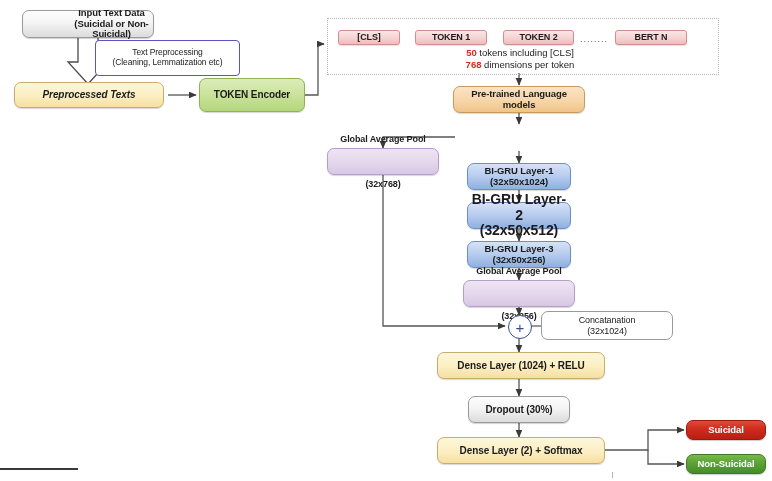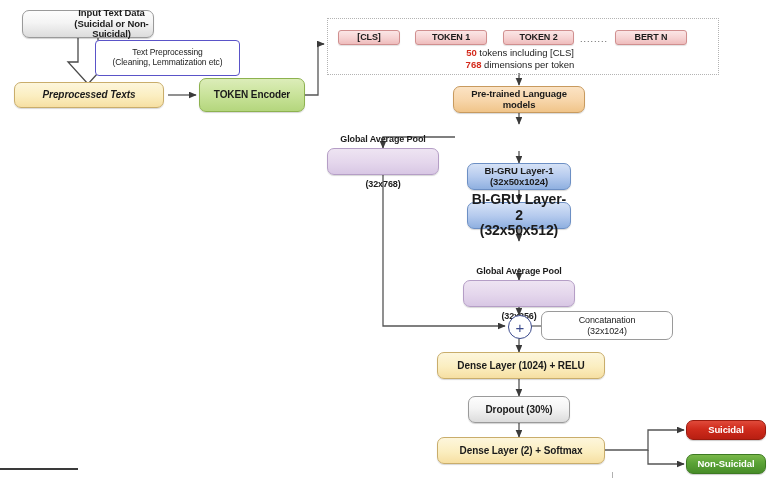--- a/index.html
+++ b/index.html
@@ -272,20 +272,24 @@
   <div class="node blue" style="left:467px;top:163px;width:104px;height:27px;font-size:9.5px;">
     <span>BI-GRU Layer-1</span>
     <span>(32x50x1024)</span>
   </div>
 
   <div class="node blue" style="left:467px;top:202px;width:104px;height:27px;font-size:14px;">
     <span>BI-GRU Layer-2</span>
     <span>(32x50x512)</span>
   </div>
 
+  <div class="node blue" style="left:467px;top:241px;width:104px;height:27px;font-size:9.5px;">
+    <span>BI-GRU Layer-3</span>
+    <span>(32x50x256)</span>
+  </div>
 
   <div class="node lav" style="left:463px;top:280px;width:112px;height:27px;font-size:9px;">
     <span>Global Average Pool</span>
     <span>(32x256)</span>
   </div>
 
   <div class="plusnode" style="left:508px;top:315px;">
     <span>+</span>
   </div>
 

